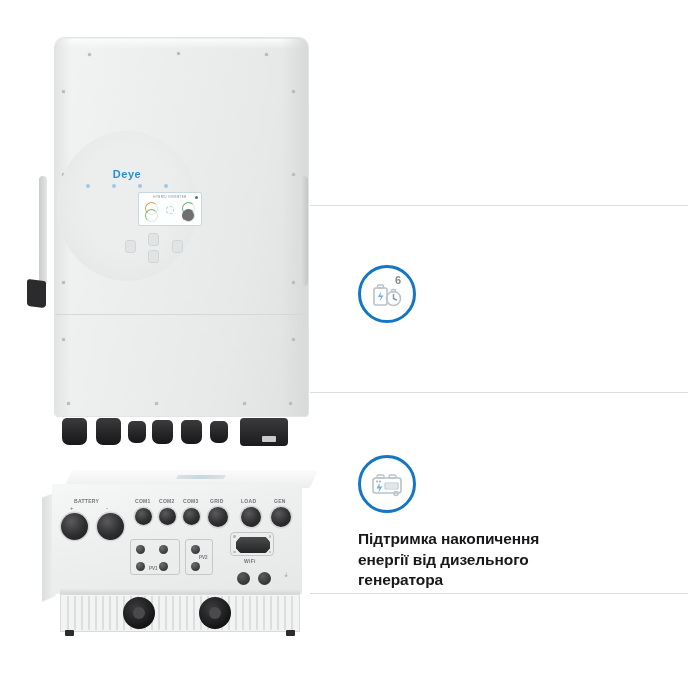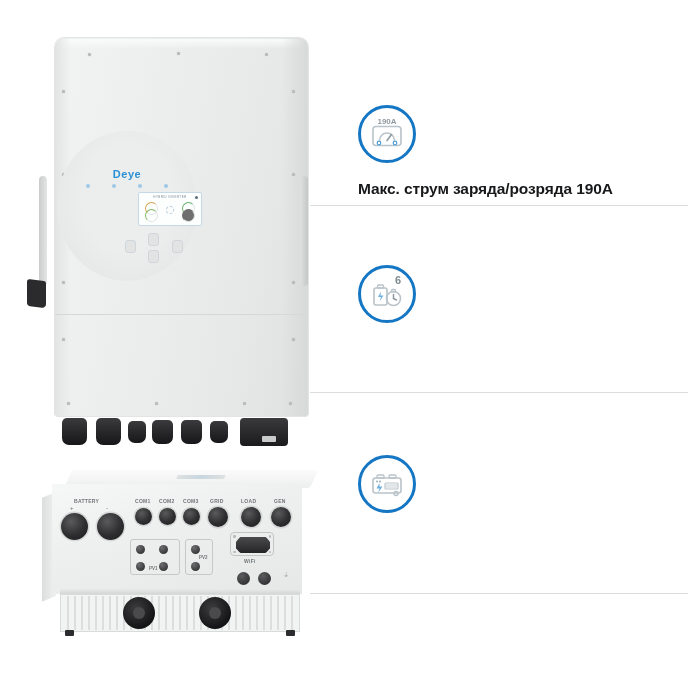--- a/index.html
+++ b/index.html
@@ -354,33 +354,20 @@
       </div>
     </div>
   </div>
 
   <div class="features">
 
     <div class="divider" style="top:205px"></div>
     <div class="divider" style="top:392px"></div>
     <div class="divider" style="top:593px"></div>
 
-    <div class="feat" style="top:105px">
-      <div class="badge">
-        <span class="icon-num" style="top:9px;left:50%;transform:translateX(-50%);">190A</span>
-        <svg width="34" height="30" viewBox="0 0 34 30" aria-hidden="true">
-          <rect x="3" y="7.5" width="28" height="19" rx="3" fill="none" stroke="#b9c3c9" stroke-width="1.6"></rect>
-          <path d="M9.5 21.5a7.5 7.5 0 0 1 15 0" fill="none" stroke="#b9c3c9" stroke-width="1.6"></path>
-          <line x1="17" y1="21.5" x2="21.5" y2="15.5" stroke="#8d9aa2" stroke-width="1.6" stroke-linecap="round"></line>
-          <circle cx="9" cy="24" r="1.8" fill="none" stroke="#4f9ed6" stroke-width="1.2"></circle>
-          <circle cx="25" cy="24" r="1.8" fill="none" stroke="#4f9ed6" stroke-width="1.2"></circle>
-        </svg>
-      </div>
-      <div class="feat-text">Макс. струм заряда/розряда 190A</div>
-    </div>
 
     <div class="feat" style="top:265px">
       <div class="badge">
         <span class="icon-num" style="top:6px;right:12px;font-size:11px;color:#7f8b93;">6</span>
         <svg width="34" height="30" viewBox="0 0 34 30" aria-hidden="true">
           <rect x="4" y="9" width="13" height="17" rx="2" fill="none" stroke="#b9c3c9" stroke-width="1.6"></rect>
           <rect x="7.5" y="6" width="6" height="3" rx="1" fill="none" stroke="#b9c3c9" stroke-width="1.4"></rect>
           <path d="M11 12.5 L8 18 h3 l-1.5 4.5 4-6h-3z" fill="#6fb0dd"></path>
           <circle cx="23.5" cy="19.5" r="7" fill="none" stroke="#b9c3c9" stroke-width="1.6"></circle>
           <rect x="21.5" y="10.5" width="4" height="2.3" rx="1" fill="none" stroke="#b9c3c9" stroke-width="1.3"></rect>
@@ -398,16 +385,19 @@
           <rect x="19" y="6" width="7" height="3" rx="1" fill="none" stroke="#b9c3c9" stroke-width="1.3"></rect>
           <circle cx="7" cy="12.5" r="1" fill="#9fb0ba"></circle>
           <circle cx="10" cy="12.5" r="1" fill="#9fb0ba"></circle>
           <path d="M9.5 14 L6.5 19.5 h3 L8 24 l4.5-6.5h-3z" fill="#6fb0dd"></path>
           <rect x="15" y="14" width="13" height="6" rx="1" fill="none" stroke="#b9c3c9" stroke-width="1.2"></rect>
           <line x1="16" y1="16" x2="27" y2="16" stroke="#c5ced4" stroke-width="1"></line>
           <line x1="16" y1="18" x2="27" y2="18" stroke="#c5ced4" stroke-width="1"></line>
           <circle cx="26" cy="24.5" r="2" fill="none" stroke="#b9c3c9" stroke-width="1.4"></circle>
         </svg>
       </div>
+      <div class="feat-text">Підтримка накопичення
+енергії від дизельного
+генератора</div>
     </div>
 
   </div>
 </div>
 
 </body></html>

